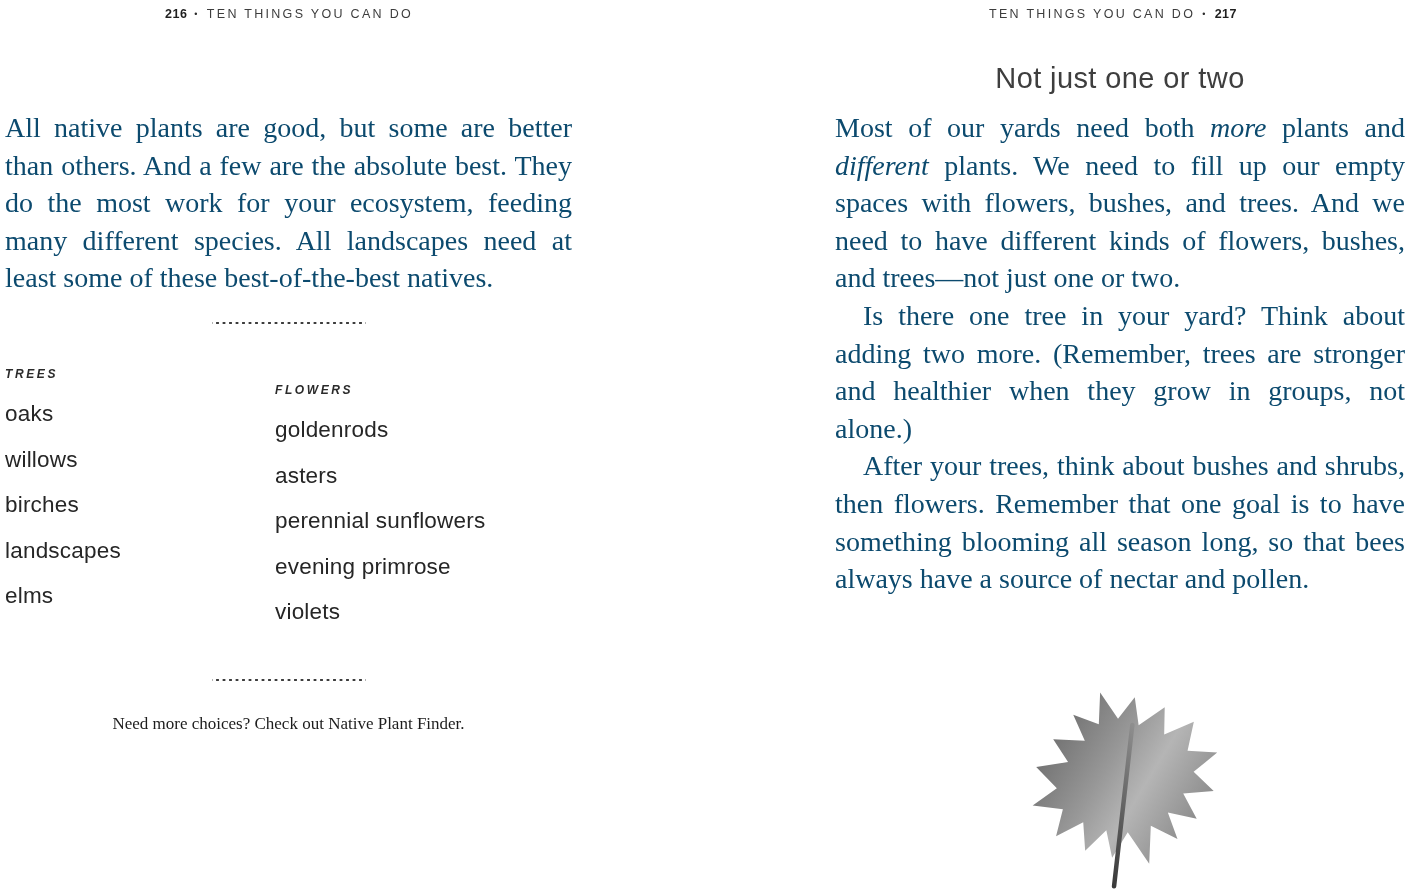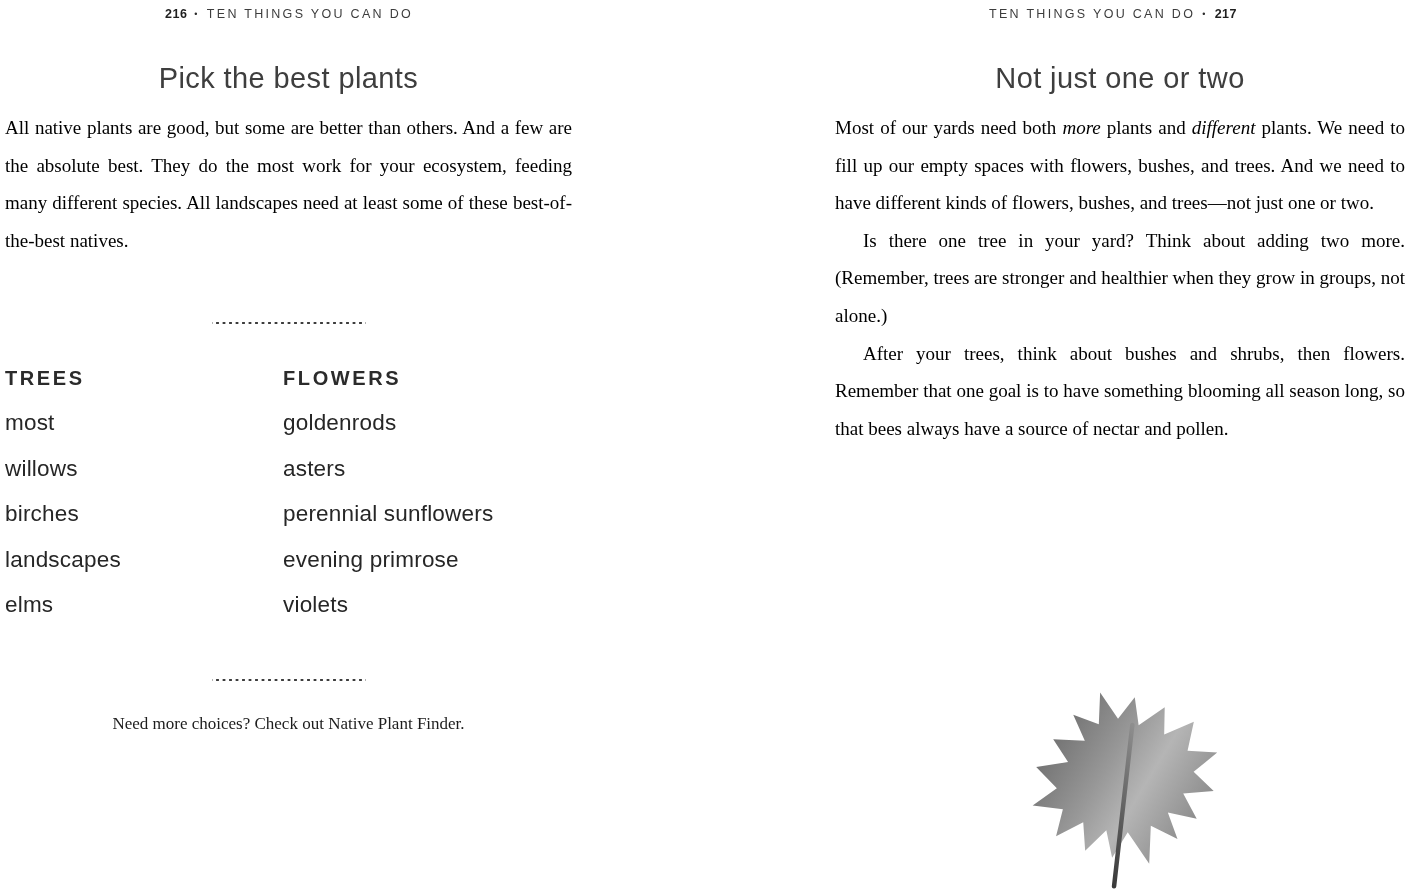--- a/index.html
+++ b/index.html
@@ -32,22 +32,22 @@
     position: absolute; top: 62px; left: 0; width: 100%;
     text-align: center;
     font-family: "Liberation Sans", sans-serif;
     font-weight: 300;
     font-size: 29px; letter-spacing: 0.4px;
     color: #3e3e3e;
   }
 
   .body-text {
     font-family: "Liberation Serif", serif;
-    font-size: 19px; line-height: 37.6px;
-    color: #000000;
+    font-size: 28px; line-height: 37.6px;
+    color: #0c4a6e;
     text-align: justify;
   }
   #left-intro  { position: absolute; top: 109px; left: 0; width: 100%; }
   #right-body  { position: absolute; top: 109px; left: 0; width: 100%; }
   #right-body p { margin: 0; }
   #right-body p.indent { text-indent: 28px; }
   em { font-style: italic; }
 
   .dotted-divider {
     position: absolute; left: 50%; transform: translateX(-50%);
@@ -55,24 +55,24 @@
     background-image: radial-gradient(circle, #3c3c3c 1.1px, rgba(0,0,0,0) 1.25px);
     background-size: 6.5px 4px; background-position: center;
   }
   #divider-top    { top: 321px; }
   #divider-bottom { top: 678px; }
 
   
   .plant-columns { position: absolute; top: 367px; left: 0; width: 100%; }
   .plant-col { position: absolute; top: 0; }
   #trees-col   { left: 0; }
-  #flowers-col { left: 278px; }
+  #flowers-col { left: 270px; margin-top: 16px; }
   .col-heading {
-    font-size: 20px; font-weight: 700; letter-spacing: 2.6px;
-    color: #2b2b2b; margin-bottom: 10px;
+    font-size: 12px; font-weight: 700; letter-spacing: 2.6px;
+    color: #2b2b2b; margin-bottom: 10px; font-style: italic;
   }
   .plant-item {
     display: block;
     font-size: 22.5px; line-height: 45.6px;
     color: #262626; letter-spacing: 0.2px;
     white-space: nowrap;
   }
 
   .footer-note {
     position: absolute; top: 714px; left: 0; width: 100%;
@@ -89,30 +89,29 @@
 
 <div class="running-header" id="header-left">
   <span class="pgnum">216</span><span class="sep">•</span><span class="runtitle">TEN THINGS YOU CAN DO</span>
 </div>
 
 <div class="running-header" id="header-right">
   <span class="runtitle">TEN THINGS YOU CAN DO</span><span class="sep">•</span><span class="pgnum">217</span>
 </div>
 
 <div class="page" id="page-left">
-  <div class="page-title">Pick the best plants</div>
 
   <div class="body-text" id="left-intro">All native plants are good, but some are better than others. And a few are the absolute best. They do the most work for your ecosystem, feeding many different species. All landscapes need at least some of these best-of-the-best natives.</div>
 
   <div class="dotted-divider" id="divider-top"></div>
 
   <div class="plant-columns">
     <div class="plant-col" id="trees-col">
       <div class="col-heading">TREES</div>
-      <span class="plant-item">most</span>
+      <span class="plant-item">oaks</span>
       <span class="plant-item">willows</span>
       <span class="plant-item">birches</span>
       <span class="plant-item">landscapes</span>
       <span class="plant-item">elms</span>
     </div>
     <div class="plant-col" id="flowers-col">
       <div class="col-heading">FLOWERS</div>
       <span class="plant-item">goldenrods</span>
       <span class="plant-item">asters</span>
       <span class="plant-item">perennial sunflowers</span>

